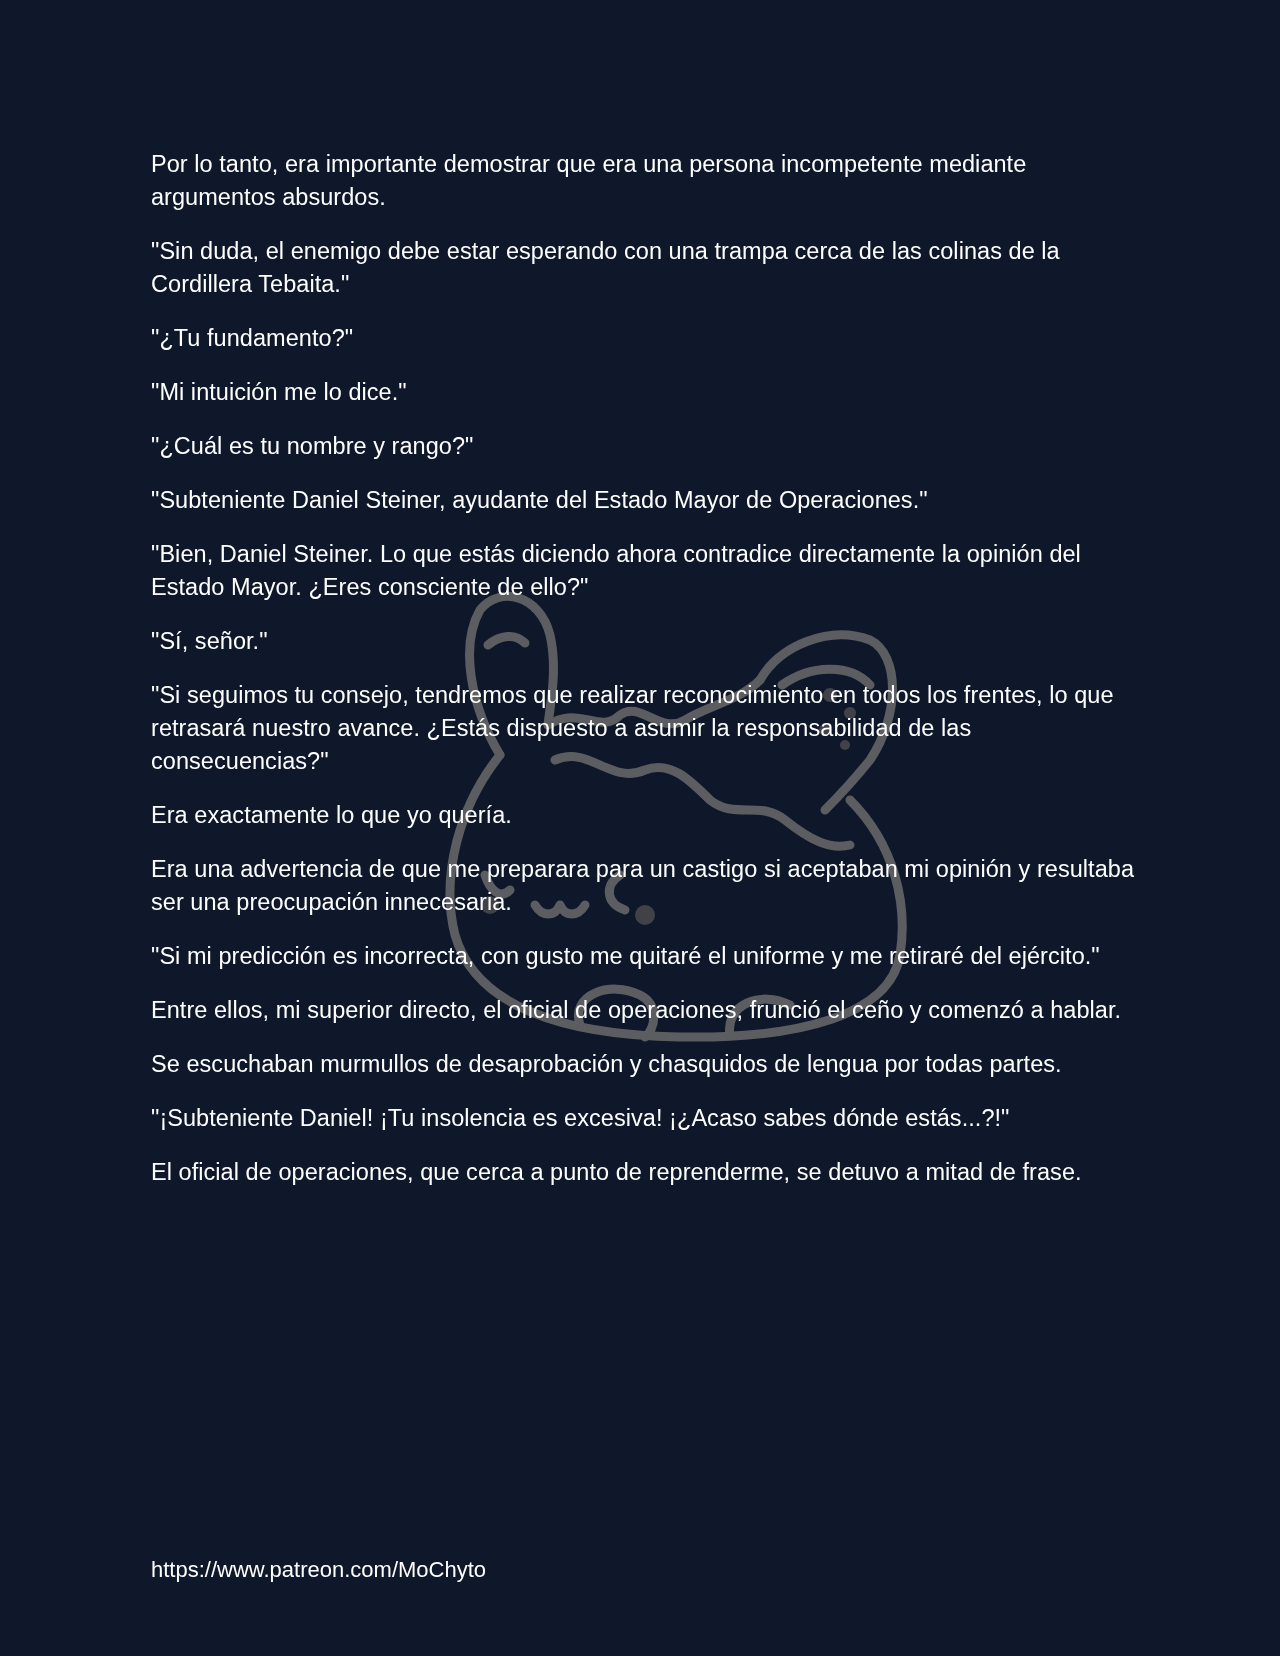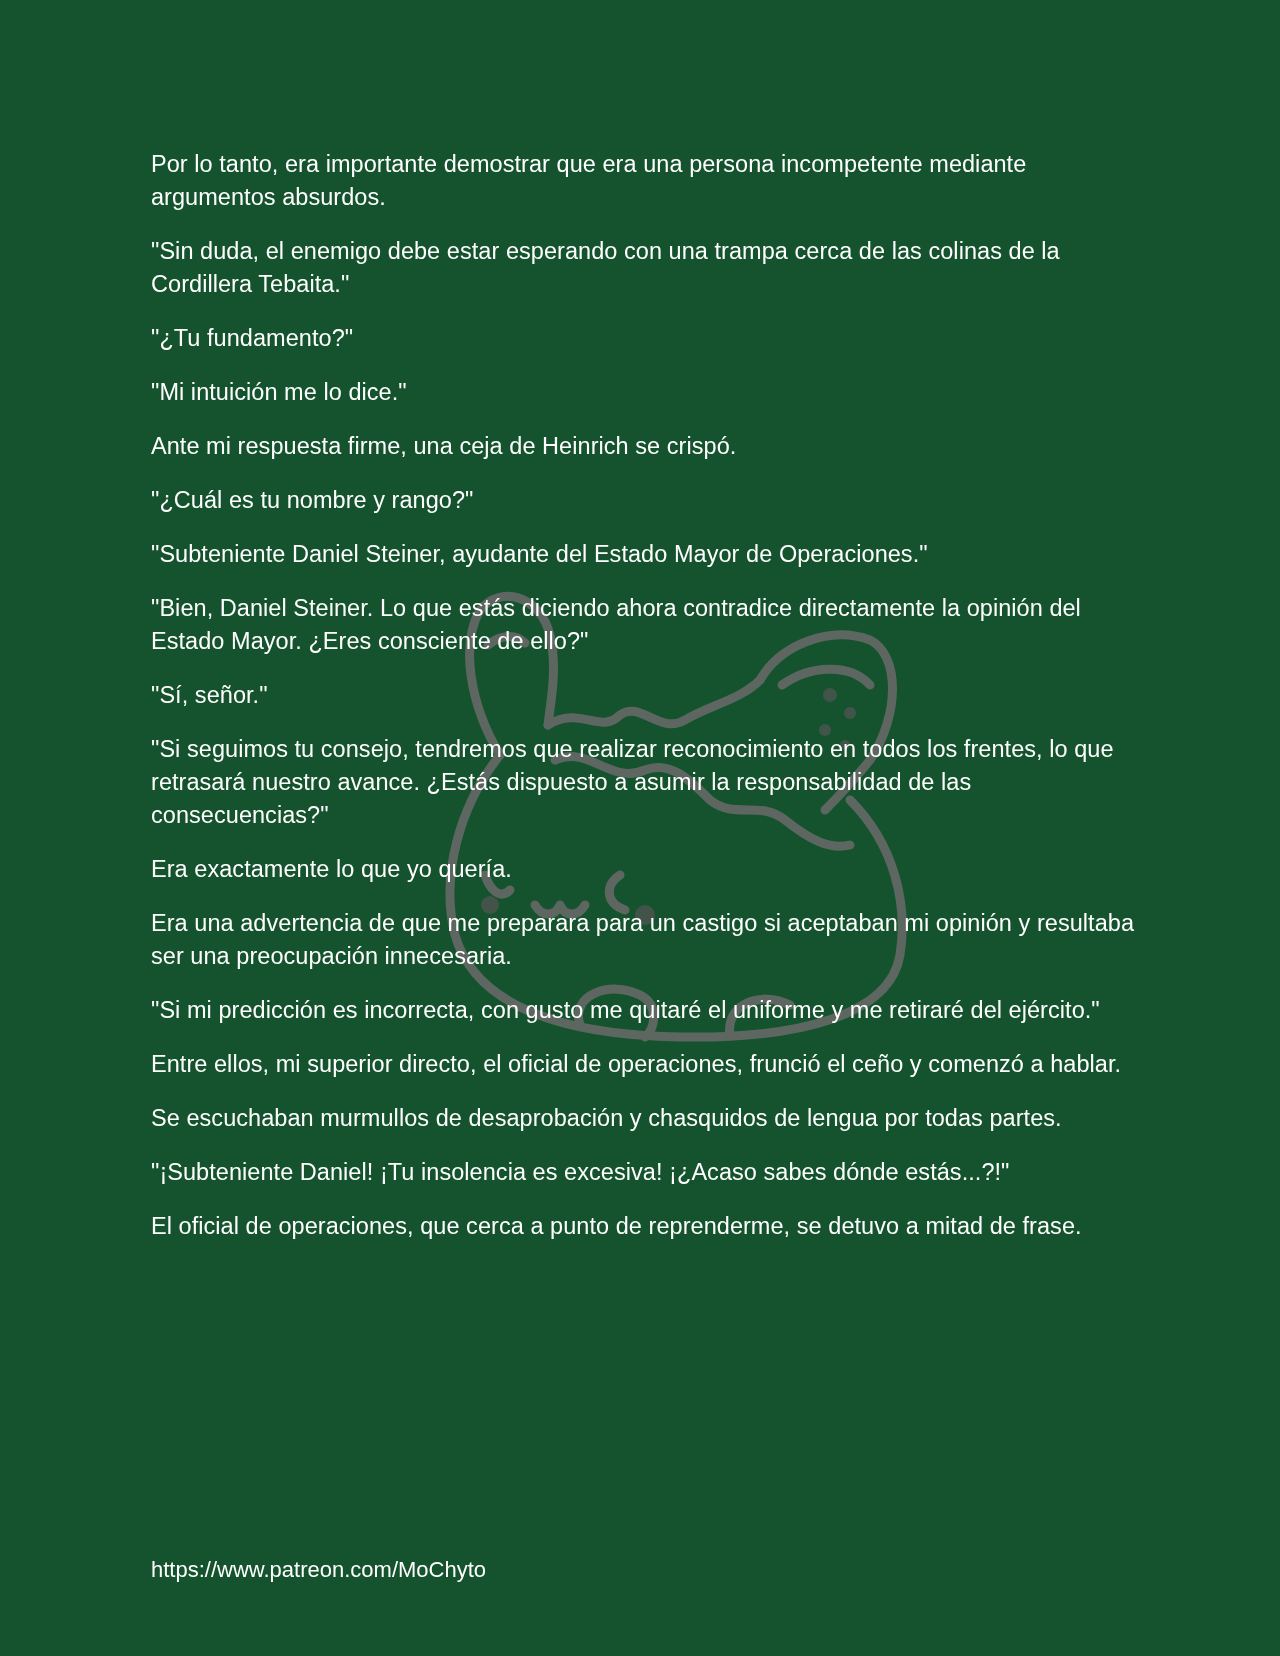--- a/index.html
+++ b/index.html
@@ -14,21 +14,21 @@
       overflow: hidden;
       font-family: "Liberation Sans", "DejaVu Sans", sans-serif;
       color: #ffffff;
     }
     .page {
       position: absolute;
       left: 0;
       top: 0;
       width: 1280px;
       height: 1656px;
-      background: #14532d;
+      background: #0f172a;
     }
     .watermark {
       position: absolute;
       left: 430px;
       top: 585px;
       width: 500px;
       height: 460px;
       z-index: 0;
       pointer-events: none;
     }
@@ -93,21 +93,20 @@
       <circle cx="60" cy="320" r="9"></circle>
       <circle cx="215" cy="330" r="10"></circle>
     </g>
   </svg>
 
   <div class="content">
     <p>Por lo tanto, era importante demostrar que era una persona incompetente mediante argumentos absurdos.</p>
     <p>"Sin duda, el enemigo debe estar esperando con una trampa cerca de las colinas de la Cordillera Tebaita."</p>
     <p>"¿Tu fundamento?"</p>
     <p>"Mi intuición me lo dice."</p>
-    <p>Ante mi respuesta firme, una ceja de Heinrich se crispó.</p>
     <p>"¿Cuál es tu nombre y rango?"</p>
     <p>"Subteniente Daniel Steiner, ayudante del Estado Mayor de Operaciones."</p>
     <p>"Bien, Daniel Steiner. Lo que estás diciendo ahora contradice directamente la opinión del Estado Mayor. ¿Eres consciente de ello?"</p>
     <p>"Sí, señor."</p>
     <p>"Si seguimos tu consejo, tendremos que realizar reconocimiento en todos los frentes, lo que retrasará nuestro avance. ¿Estás dispuesto a asumir la responsabilidad de las consecuencias?"</p>
     <p>Era exactamente lo que yo quería.</p>
     <p>Era una advertencia de que me preparara para un castigo si aceptaban mi opinión y resultaba ser una preocupación innecesaria.</p>
     <p>"Si mi predicción es incorrecta, con gusto me quitaré el uniforme y me retiraré del ejército."</p>
     <p>Entre ellos, mi superior directo, el oficial de operaciones, frunció el ceño y comenzó a hablar.</p>
     <p>Se escuchaban murmullos de desaprobación y chasquidos de lengua por todas partes.</p>

